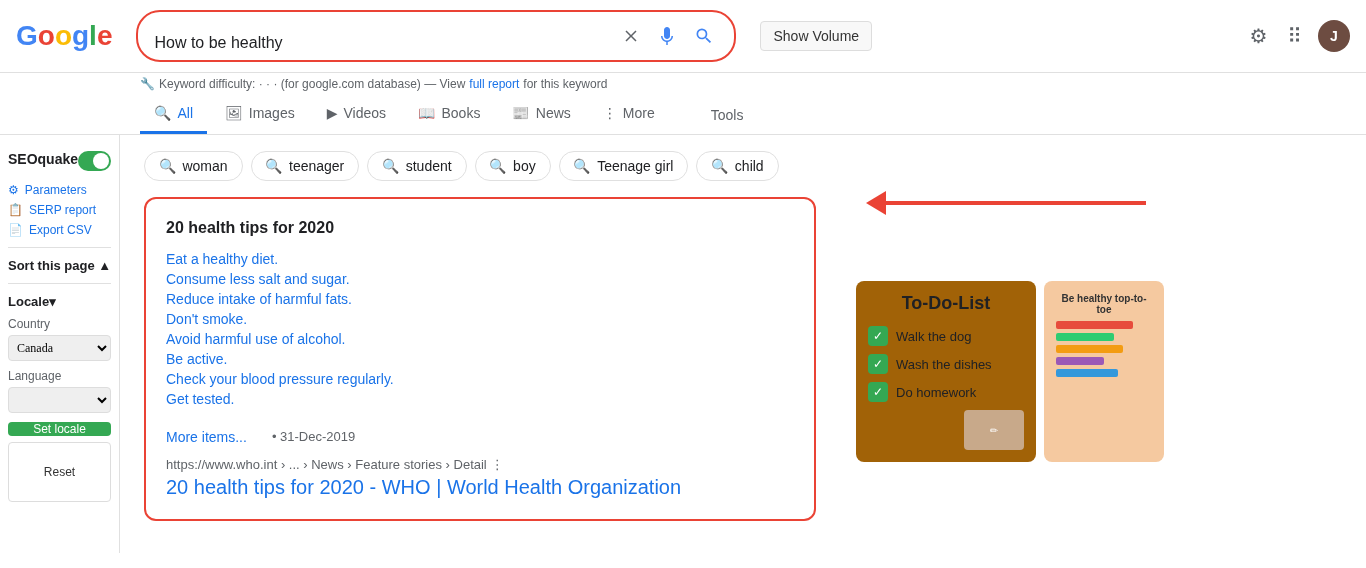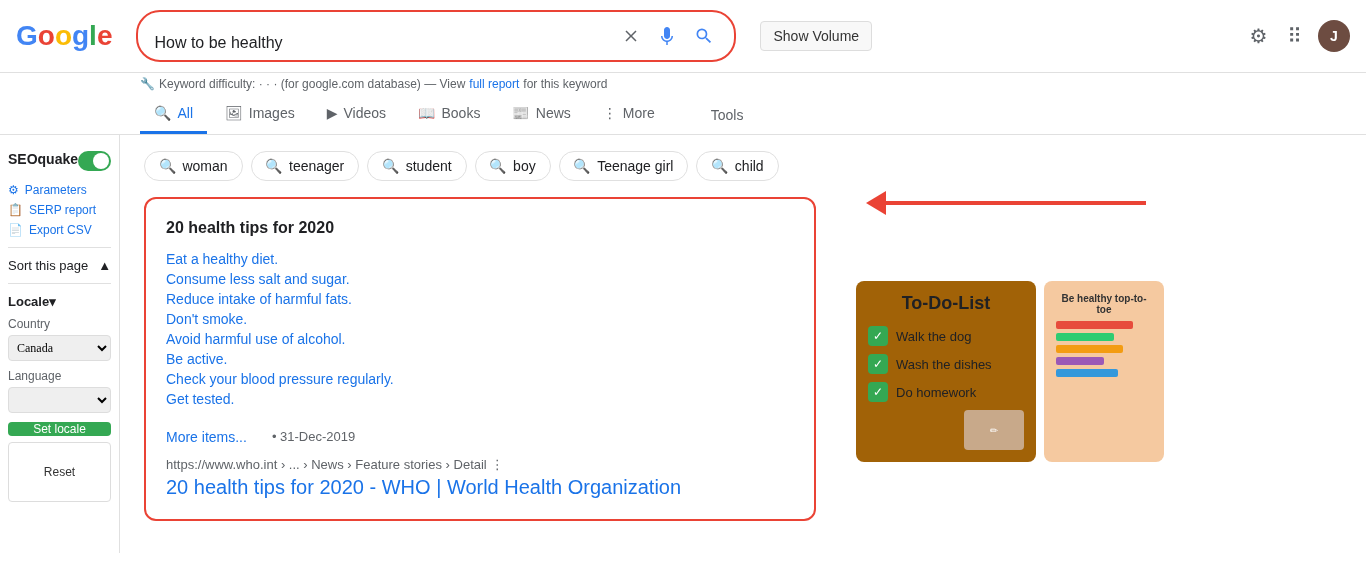--- a/index.html
+++ b/index.html
@@ -33,21 +33,21 @@
     
     .main { display: flex; }
 
     
     .sidebar { width: 120px; min-width: 120px; padding: 16px 8px; border-right: 1px solid #e0e0e0; font-size: 13px; }
     .seoquake-header { display: flex; align-items: flex-start; justify-content: space-between; margin-bottom: 12px; font-weight: bold; font-size: 14px; }
     .toggle { width: 36px; height: 20px; background: #34A853; border-radius: 10px; position: relative; cursor: pointer; }
     .toggle-knob { width: 16px; height: 16px; background: white; border-radius: 50%; position: absolute; top: 2px; right: 2px; }
     .sidebar-link { display: flex; align-items: center; gap: 6px; color: #1a73e8; text-decoration: none; font-size: 12px; margin-bottom: 6px; cursor: pointer; }
     .sidebar-divider { border: none; border-top: 1px solid #e0e0e0; margin: 10px 0; }
-    .sort-header { display: flex; align-items: center; justify-content: space-between; font-weight: normal; font-size: 13px; cursor: pointer; margin-bottom: 8px; }
+    .sort-header { display: flex; align-items: center; justify-content: space-between; font-weight: bold; font-size: 13px; cursor: pointer; margin-bottom: 8px; }
     .locale-header { font-weight: bold; font-size: 13px; cursor: pointer; margin-bottom: 8px; display: flex; align-items: center; gap: 0; }
     .locale-label { font-size: 12px; color: #5f6368; margin-bottom: 4px; }
     .locale-select { width: 100%; font-size: 12px; border: 1px solid #ddd; border-radius: 4px; padding: 4px; margin-bottom: 8px; cursor: pointer; font-family: Liberation Serif, serif; }
     .set-locale-btn { width: 100%; background: #34A853; color: white; border: none; border-radius: 4px; font-size: 12px; cursor: pointer; margin-bottom: 6px; }
     .reset-btn { width: 100%; background: #fff; color: #333; border: 1px solid #ddd; border-radius: 4px; padding: 22px; font-size: 12px; cursor: pointer; }
 
     
     .content { flex: 1; padding: 16px 24px; max-width: 720px; }
 
     

